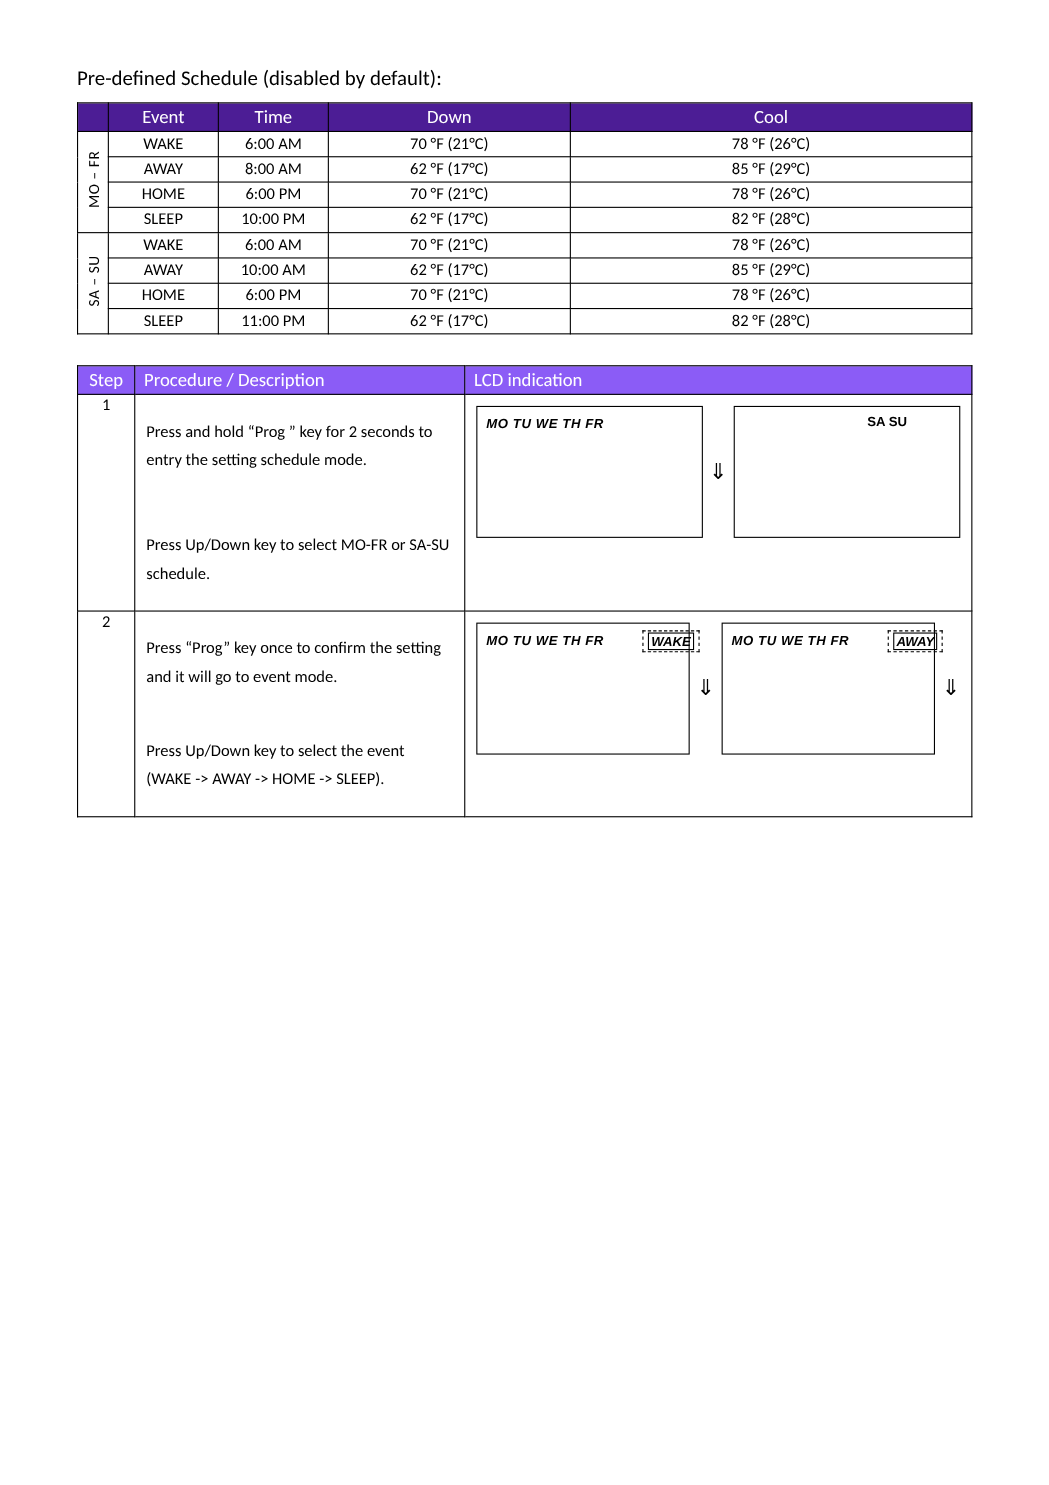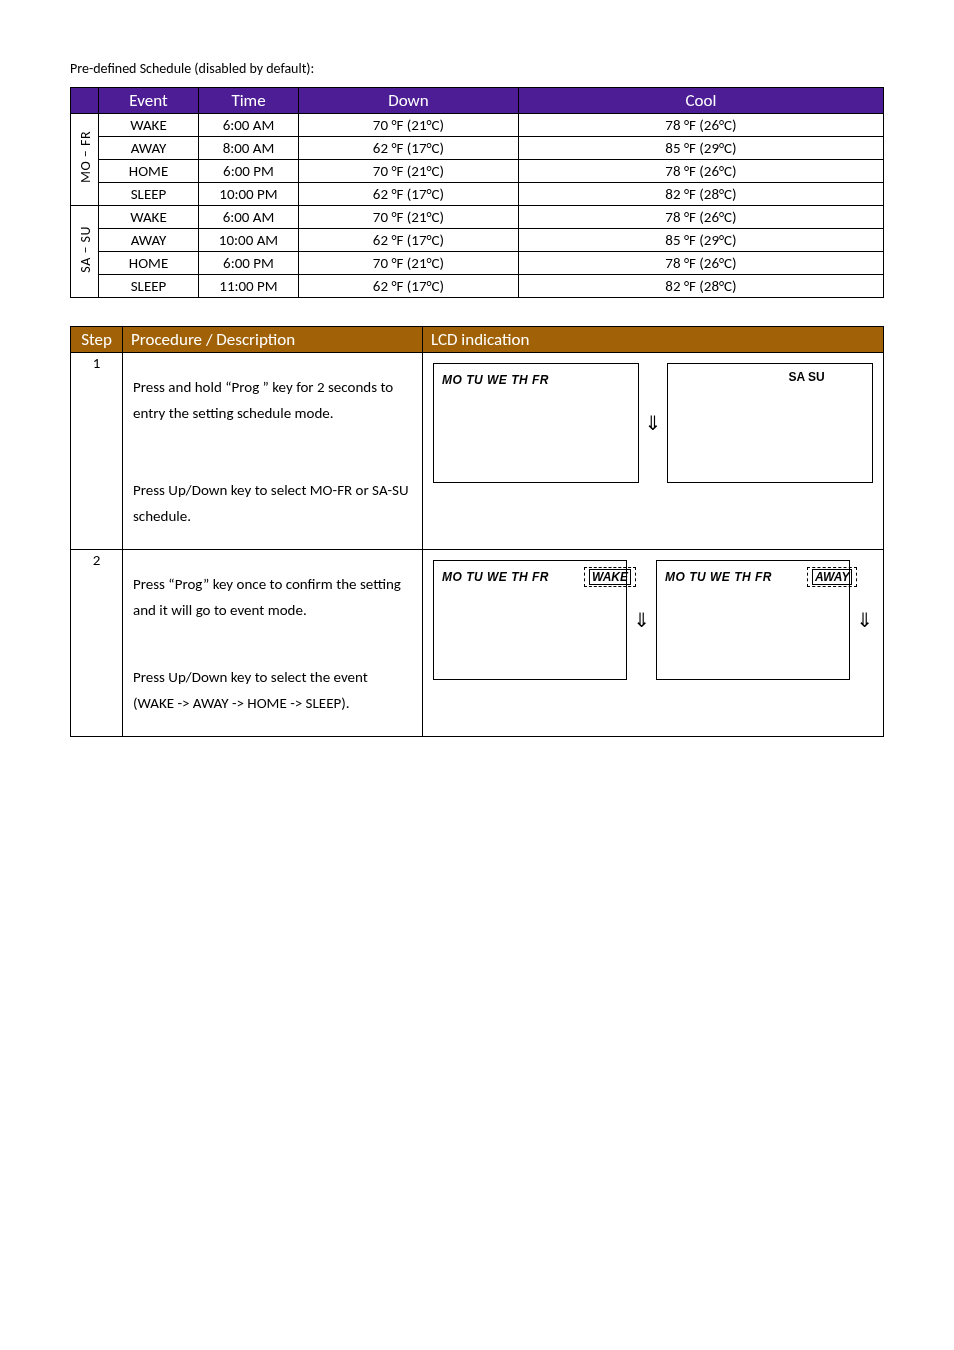--- a/index.html
+++ b/index.html
@@ -6,21 +6,21 @@
     font-family: "Calibri", "Segoe UI", Arial, sans-serif;
     font-size: 15px;
     color: #000;
     background: #fff;
     margin: 0;
     padding: 60px 70px;
     width: 954px;
     box-sizing: border-box;
   }
   .page-title {
-    font-size: 14px;
+    font-size: 19px;
     margin-bottom: 10px;
   }
   
   table.schedule {
     border-collapse: collapse;
     width: 100%;
     table-layout: fixed;
   }
   table.schedule th, table.schedule td {
     border: 1px solid #000;
@@ -54,21 +54,21 @@
     width: 100%;
     table-layout: fixed;
     margin-top: 28px;
   }
   table.procedure th, table.procedure td {
     border: 1px solid #000;
     vertical-align: top;
     font-size: 15px;
   }
   table.procedure th {
-    background: #a16207;
+    background: #8b5cf6;
     color: #fff;
     font-weight: 400;
     font-size: 17px;
     padding: 2px 8px;
     text-align: left;
   }
   .pcol-step { width: 52px; text-align:center;}
   .pcol-desc { width: 300px; }
   .pcol-step-cell { text-align:center; vertical-align: middle; }
   .desc-cell { padding: 6px 10px 10px 10px; line-height: 1.7; }

